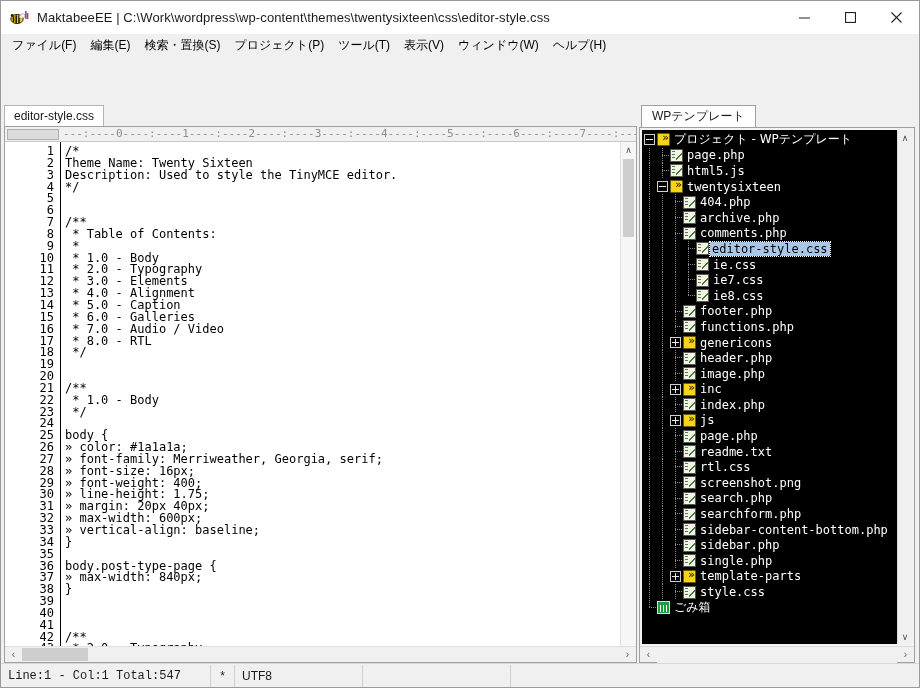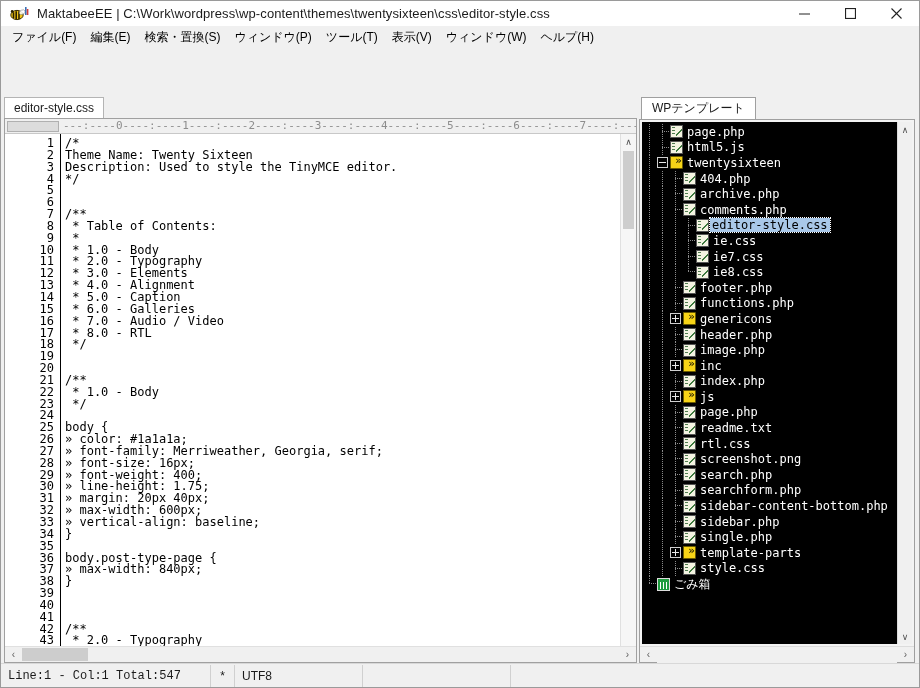--- a/index.html
+++ b/index.html
@@ -15,21 +15,21 @@
     position: relative;
     width: 920px; height: 688px;
     background: #f0f0f0;
     border: 1px solid #9a9a9a;
     display: flex;
     flex-direction: column;
   }
 
   
   .titlebar {
-    height: 25px;
+    height: 33px;
     background: #ffffff;
     display: flex;
     align-items: center;
     flex: 0 0 auto;
     border-bottom: 1px solid #ffffff;
   }
   .title-icon {
     width: 22px; height: 22px;
     margin-left: 7px; margin-right: 7px;
     flex: 0 0 auto;
@@ -468,21 +468,21 @@
             <line x1="10.5" y1="0.5" x2="0.5" y2="10.5" stroke="#222" stroke-width="1.1"></line>
           </svg>
       </div>
     </div>
   </div>
 
   <div class="menubar">
     <div class="menu-item">ファイル(F)</div>
     <div class="menu-item">編集(E)</div>
     <div class="menu-item">検索・置換(S)</div>
-    <div class="menu-item">ウィンドウ(P)</div>
+    <div class="menu-item">プロジェクト(P)</div>
     <div class="menu-item">ツール(T)</div>
     <div class="menu-item">表示(V)</div>
     <div class="menu-item">ウィンドウ(W)</div>
     <div class="menu-item">ヘルプ(H)</div>
   </div>
 
   <div class="body-split">
 
     <div class="editor-pane">
       <div class="tabstrip">
@@ -610,20 +610,25 @@
       </div>
     </div>
 
     <div class="tree-pane">
       <div class="tree-tabstrip">
         <div class="tree-tab">WPテンプレート</div>
       </div>
       <div class="tree-frame">
         <div class="tree-inner">
           <div class="tree-view" id="tree-view">
+              <div class="tnode jp">
+                <span class="expander minus"></span>
+                <span class="ic ic-folder"></span>
+                <span class="lbl">プロジェクト - WPテンプレート</span>
+              </div>
               <div class="tnode">
                 <span class="dotline v"></span>
                 <span class="dotline t"></span>
                 <span class="ic ic-file"></span>
                 <span class="lbl">page.php</span>
               </div>
               <div class="tnode">
                 <span class="dotline v"></span>
                 <span class="dotline t"></span>
                 <span class="ic ic-file"></span>

